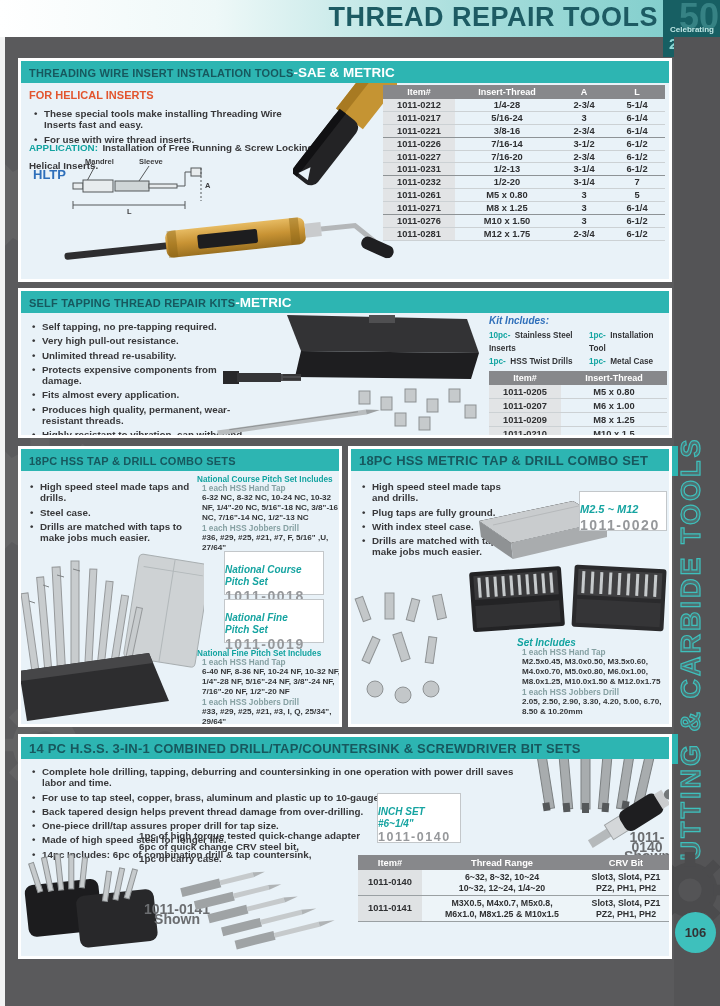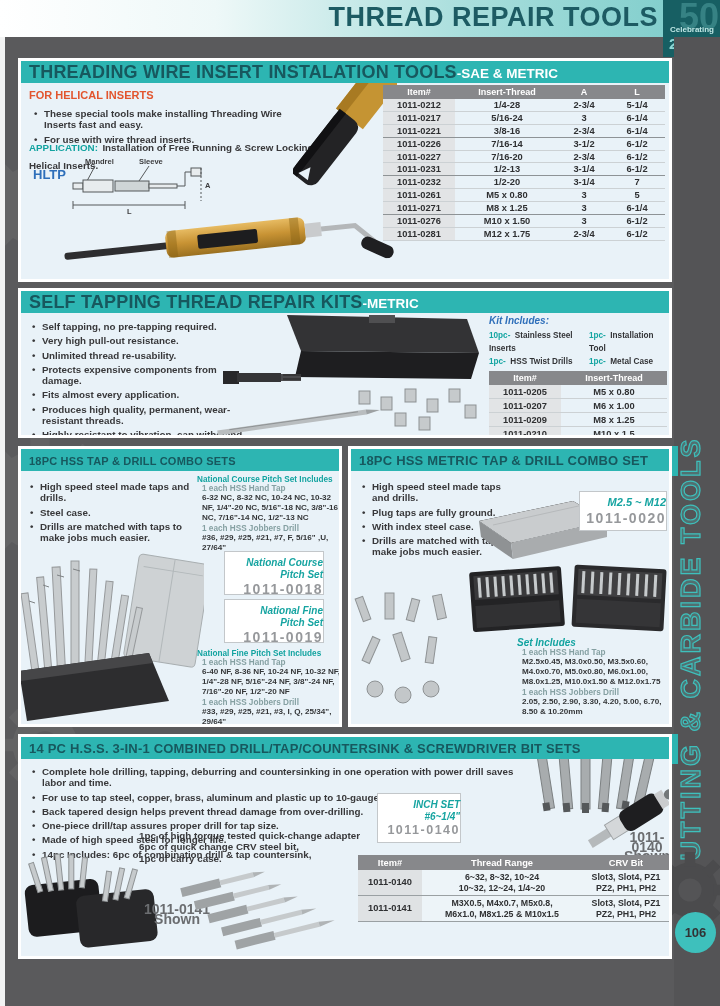--- a/index.html
+++ b/index.html
@@ -23,21 +23,21 @@
          writing-mode:vertical-rl;transform:rotate(180deg);
          font-size:27px;font-weight:700;letter-spacing:3px;text-align:center;
          color:rgba(70,195,190,.25);-webkit-text-stroke:1.2px #3ec0bc;}
   .tab{width:8px;height:30px;background:#2db5b2;left:670px;}
   .pgcircle{left:675px;top:912px;width:41px;height:41px;border-radius:50%;background:#3ec0bc;
             text-align:center;line-height:41px;font-size:13px;font-weight:800;color:#323335;}
 
   
   .panel{position:absolute;background:#fff;padding:3px;box-sizing:border-box;}
   .pbanner{height:22px;line-height:22px;background:#2db5b2;padding:0 8px;white-space:nowrap;overflow:hidden;}
-  .pbanner .t{color:#17585e;font-weight:800;font-size:18px;letter-spacing:.2px;}
+  .pbanner .t{color:#17585e;font-weight:800;font-size:11px;letter-spacing:.2px;}
   .pbanner .s{color:#ffffff;font-weight:800;font-size:13.5px;}
   .pbody{position:relative;background:#e9f2f8;width:100%;height:calc(100% - 22px);overflow:hidden;}
 
   ul.blt{list-style:none;margin:4px;padding:0;}
   ul.blt li{position:relative;padding-left:11px;font-size:9.8px;font-weight:600;color:#38383a;
             line-height:11.3px;margin-bottom:3px;}
   ul.blt li::before{content:"•";position:absolute;left:1px;top:0;}
   ul.nol{list-style:none;margin:0;padding:0;}
   ul.nol li{font-size:9.8px;font-weight:600;color:#38383a;line-height:11.3px;}
 
@@ -60,21 +60,21 @@
 
   .kit-h{color:#2e6fba;font-weight:800;font-style:italic;font-size:10px;}
   .kit-q{color:#14a5a2;font-weight:700;font-size:8.2px;}
   .kit-l{color:#333437;font-weight:700;font-size:8.2px;}
 
   .inc-h{color:#12a3a0;font-weight:800;font-size:8.2px;}
   .inc-hi{color:#12a3a0;font-weight:800;font-style:italic;font-size:10px;}
   .inc-s{color:#85a0a2;font-weight:700;font-size:8.2px;margin-left:5px;}
   .inc-t{color:#343638;font-weight:700;font-size:8.1px;line-height:9.8px;margin-left:5px;}
 
-  .ibox{position:absolute;background:#fff;border:1px solid #c3c7ca;text-align:right;padding-top:5px;box-sizing:border-box;}
+  .ibox{position:absolute;background:#fff;border:1px solid #c3c7ca;text-align:left;padding-top:12px;box-sizing:border-box;}
   .ibox .l{color:#16a4a1;font-style:italic;font-weight:800;font-size:10px;line-height:11.5px;display:block;}
   .ibox .n{color:#96989b;font-weight:800;font-size:14px;letter-spacing:1.5px;display:block;margin-top:1px;}
 
   .caption{color:#6b6d70;font-weight:700;font-size:14px;text-align:center;line-height:9.5px;}
 
   .dimlbl{font-size:7.5px;font-weight:600;color:#3c3c3e;}
   .ghost{opacity:.05;}
 </style>
 </head>
 <body>

